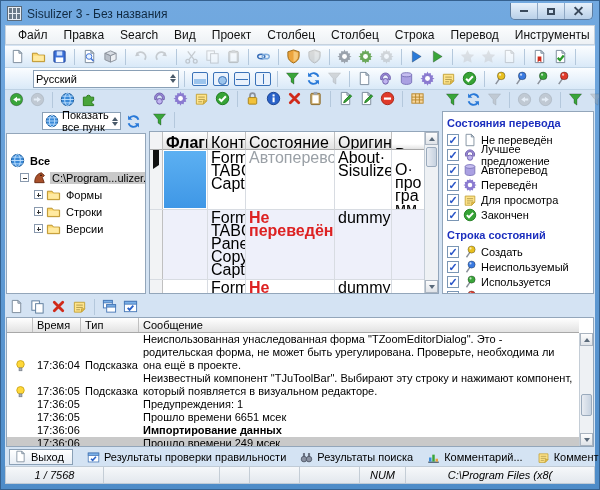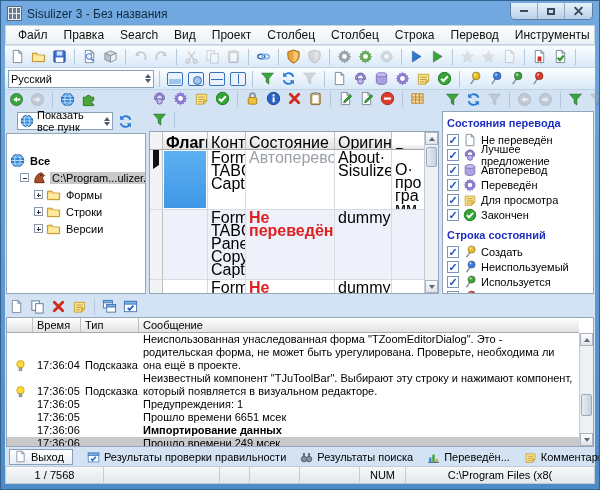--- a/index.html
+++ b/index.html
@@ -22,21 +22,21 @@
   .menubar{position:absolute;left:0;right:0;top:0;height:20px;display:flex;align-items:center;gap:0;padding:0 4px;background:linear-gradient(#fcfdfe,#edf1f5);border:1px solid #c6d2de;font-size:12px;color:#111;}
   .menuitem{padding:2px 8px;cursor:default;}
   
   .tbrow{position:absolute;left:0;right:0;display:flex;align-items:center;gap:2px;padding:0 3px;background:linear-gradient(#fbfdff,#d9e9f8);border-bottom:1px solid #bed2e4;}
   .tb1{top:21px;height:22px;}
   .tb2{top:43px;height:22px;}
   .sep{width:1px;height:16px;background:#b4c8dc;margin:0 3px;flex:0 0 auto;}
   .ib{width:19px;height:19px;display:flex;align-items:center;justify-content:center;border-radius:2px;flex:0 0 auto;}
   .ib svg{width:15px;height:15px;display:block;}
   .dim{opacity:.38;filter:grayscale(.9);}
-  .combo{display:flex;align-items:center;width:146px;height:18px;background:#fff;border:1px solid #8aa0b6;font-size:11px;padding:0 2px;gap:3px;}
+  .combo{display:flex;align-items:center;width:146px;height:18px;background:#fff;border:1px solid #8aa0b6;font-size:11px;padding:0 2px;gap:3px;margin-left:25px;}
   .combo .val{flex:1;}
   .spin{display:flex;flex-direction:column;gap:1px;margin-left:auto;}
   .spin i{width:0;height:0;border-left:3px solid transparent;border-right:3px solid transparent;}
   .spin .up{border-bottom:4px solid #4a5a6a;}
   .spin .dn{border-top:4px solid #4a5a6a;}
   .layico{width:16px;height:14px;border:1px solid #3a72b8;background:#eaf2fc;position:relative;flex:0 0 auto;border-radius:2px;}
   .layico.f1:after{content:"";position:absolute;left:1px;right:1px;bottom:1px;height:5px;background:#9cc4ec;}
   .layico.f2:after{content:"";position:absolute;left:4px;top:3px;width:7px;height:7px;border-radius:50%;background:#9cc4ec;border:1px solid #3a72b8;}
   .layico.f3:after{content:"";position:absolute;left:1px;right:1px;top:6px;height:1px;background:#3a72b8;}
   .layico.f4:after{content:"";position:absolute;top:1px;bottom:1px;left:7px;width:1px;background:#3a72b8;}
@@ -105,21 +105,21 @@
   .l-row.boldrow .lc-msg{font-weight:bold;}
   .log-scroll{position:absolute;top:15px;bottom:0;right:0;width:14px;background:#eef1f4;border-left:1px solid #c4cdd6;}
   .lampi svg{width:13px;height:13px;}
   
   .tabsrow{position:absolute;left:0;right:0;top:424px;height:16px;display:flex;align-items:center;gap:14px;padding:0 4px;font-size:11px;}
   .tab{display:flex;align-items:center;gap:4px;white-space:nowrap;}
   .tab svg{width:13px;height:13px;}
   .tab.active{border:1px solid #8aa0b6;background:linear-gradient(#ffffff,#e8eef5);padding:0 8px 1px 4px;height:16px;}
   
   .statusbar{position:absolute;left:0;right:0;top:441px;height:18px;background:linear-gradient(#f6f8fa,#e3e8ee);border:1px solid #c0cbd6;display:flex;font-size:11px;align-items:stretch;}
-  .sbc{border-right:1px solid #c4cdd6;display:flex;align-items:center;justify-content:center;overflow:hidden;white-space:nowrap;}
+  .sbc{border-right:1px solid #c4cdd6;display:flex;align-items:center;justify-content:center;overflow:hidden;white-space:nowrap;font-style:italic;}
 </style>
 </head>
 <body>
 
 <svg width="0" height="0" style="position:absolute">
  <defs>
   <symbol id="page" viewBox="0 0 16 16">
         <path fill="#fff" stroke="#7a8a9a" d="M3.5 1.5h6l3 3v10h-9z"></path>
         <path fill="#dce4ec" stroke="#7a8a9a" d="M9.5 1.5v3h3z"></path>
       </symbol>
@@ -1022,21 +1022,21 @@
       <span class="tab">
         <svg>
             <use href="#binoc"></use>
           </svg>
         <span>Результаты поиска</span>
       </span>
       <span class="tab">
         <svg>
             <use href="#chart"></use>
           </svg>
-        <span>Переведён...</span>
+        <span>Комментарий...</span>
       </span>
       <span class="tab">
         <svg>
             <use href="#note"></use>
           </svg>
         <span>Комментарий</span>
       </span>
 
     </div>
 

